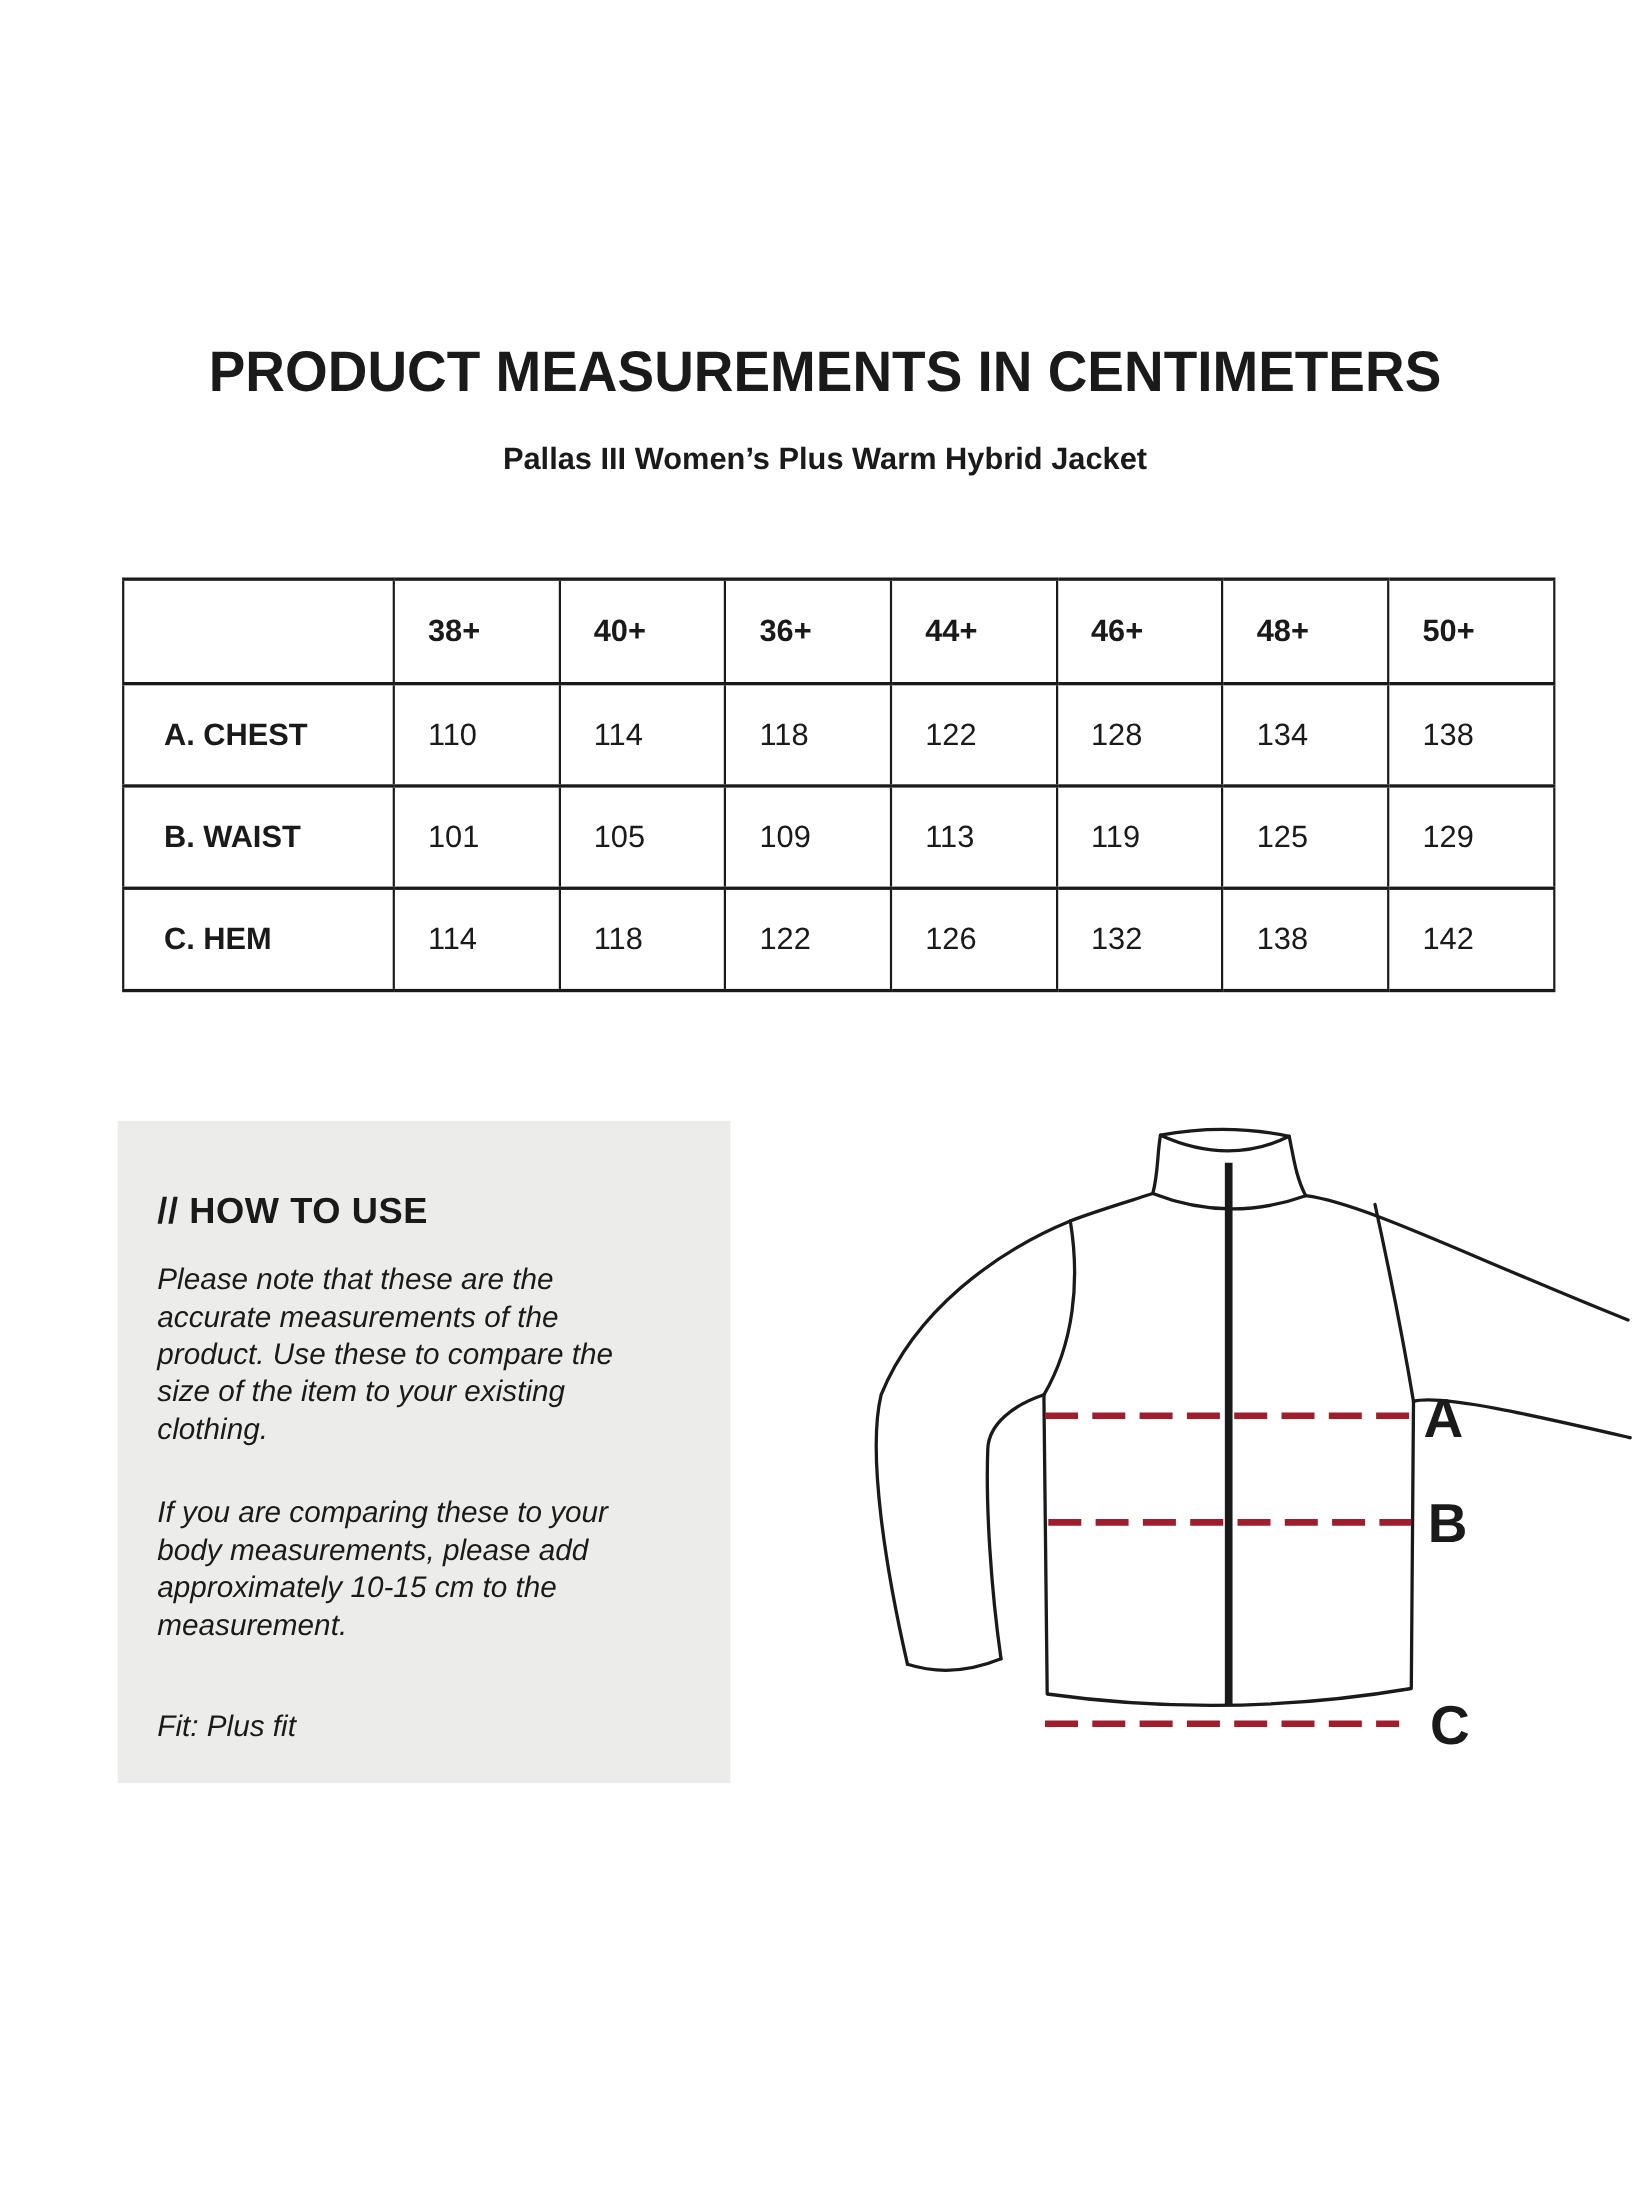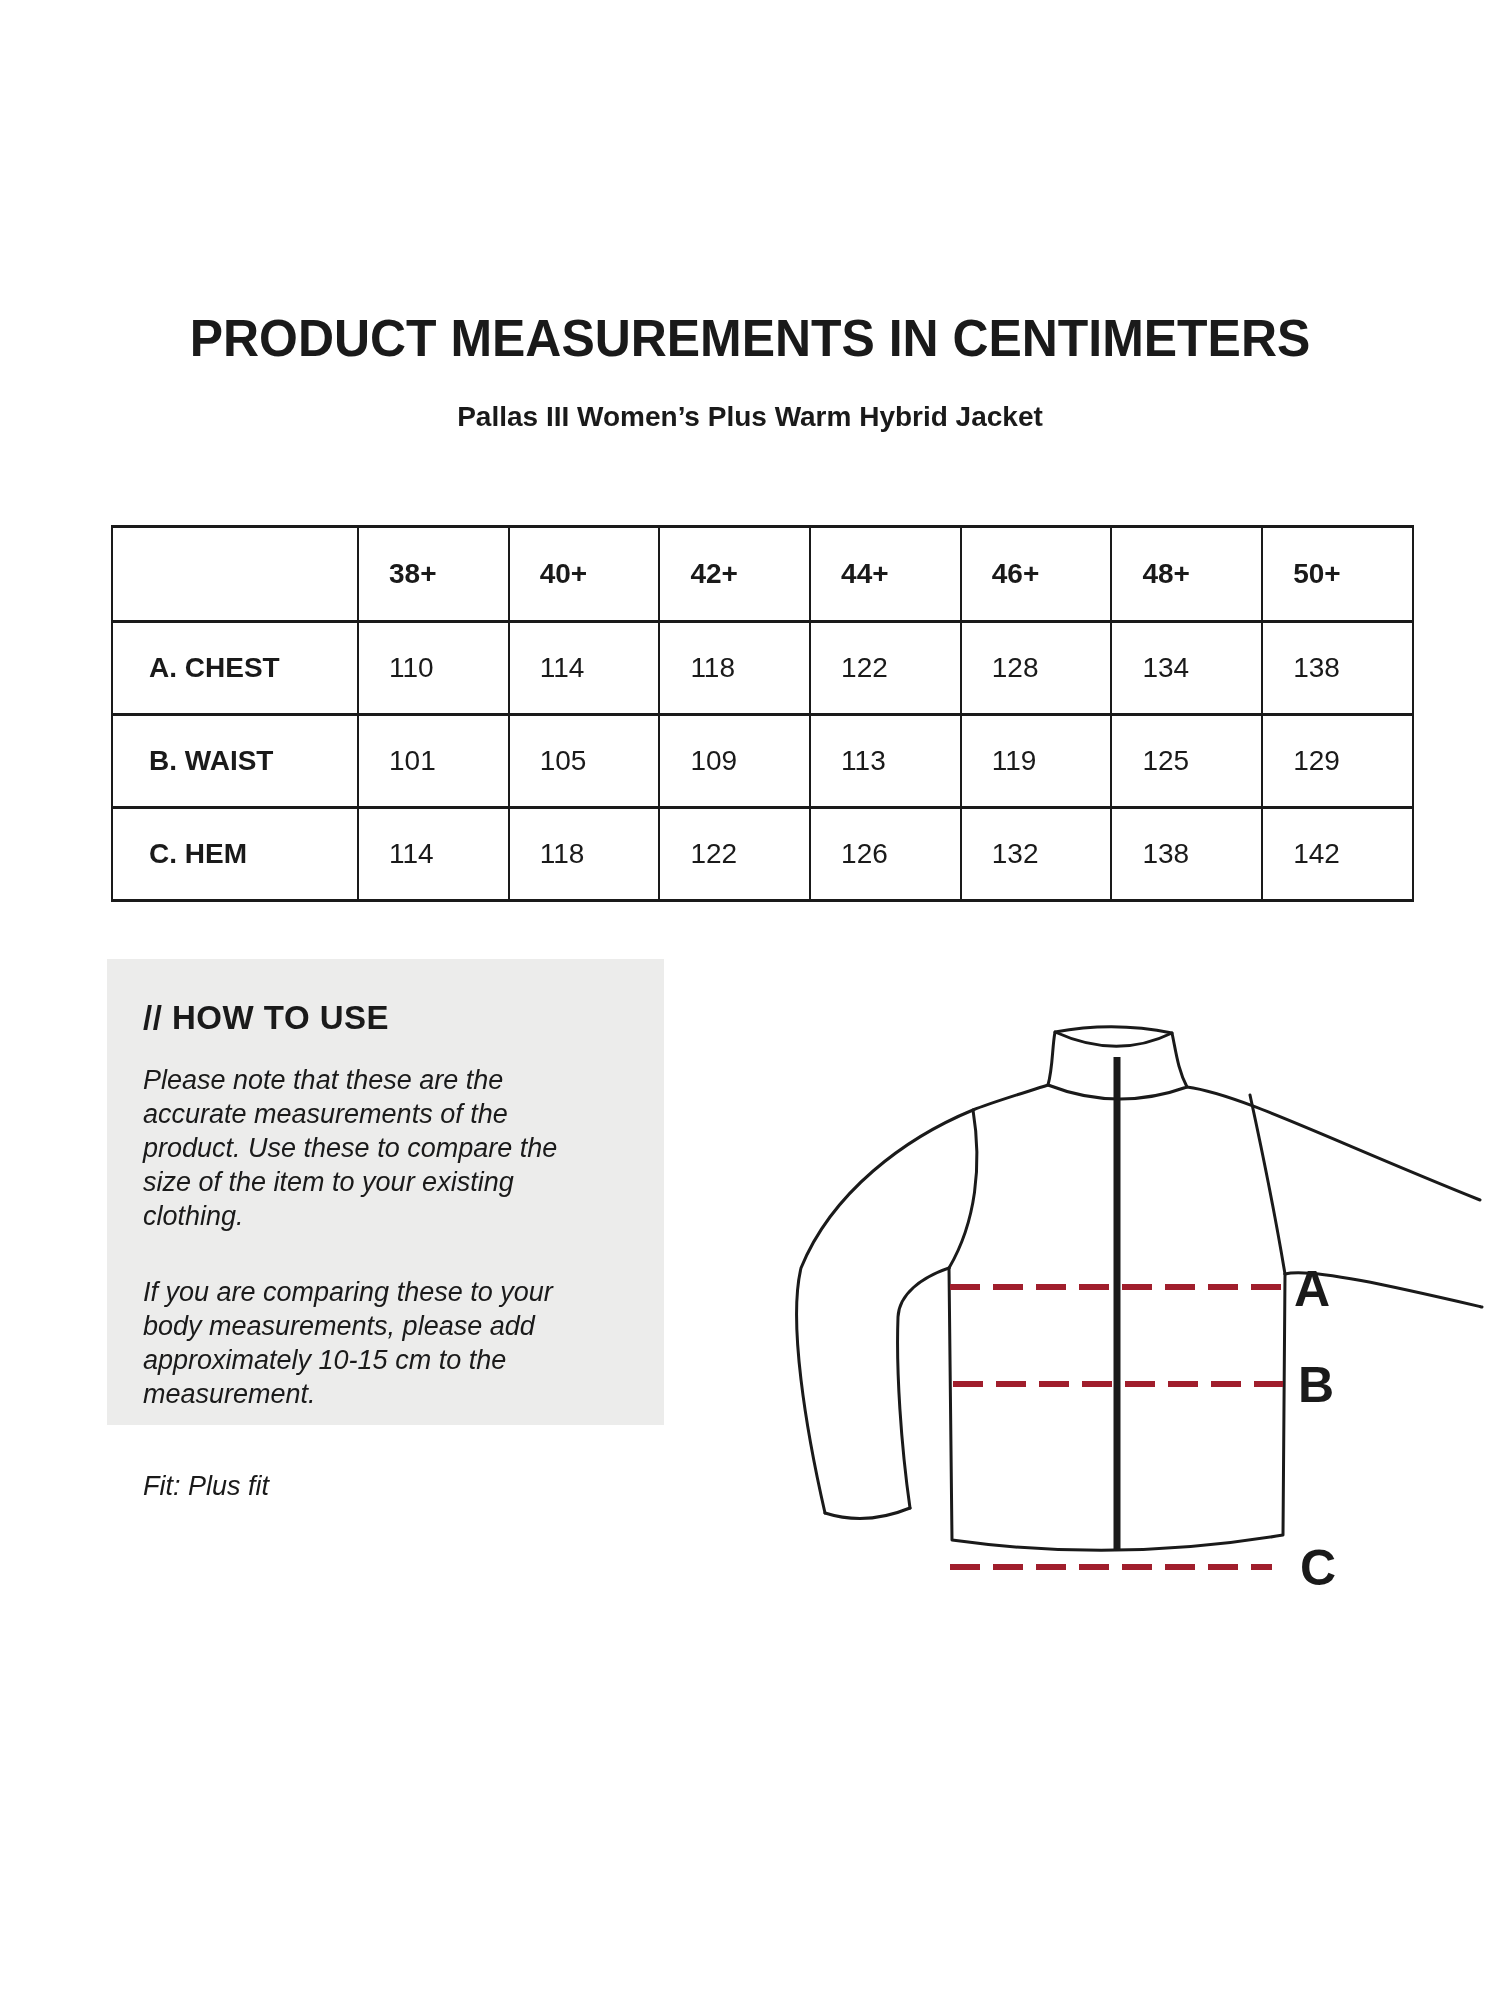--- a/index.html
+++ b/index.html
@@ -29,23 +29,23 @@
   table.meas col.c{width:150.7px;}
   table.meas th,table.meas td{
     border:solid var(--ink);border-width:3px 2px;
     text-align:left;vertical-align:middle;padding:0 0 0 30px;
     font-size:28px;font-weight:400;color:var(--ink);background:#fff;
   }
   table.meas thead th{height:92px;font-weight:700;}
   table.meas tbody th{font-weight:700;padding-left:36px;}
   table.meas tbody tr{height:93px;}
   .howto{
-    position:absolute;left:107px;top:959px;width:557px;height:466px;
+    position:absolute;left:107px;top:1019px;width:557px;height:602px;
     background:var(--box-gray);box-sizing:border-box;
-    padding:40px 52px 0 36px;
+    padding:63px 52px 0 36px;
   }
   .howto h2{
     margin:0 0 26px 0;font-size:33px;font-weight:700;letter-spacing:0.5px;
   }
   .howto p{
     margin:0 0 42px 0;font-size:27px;line-height:34px;font-weight:400;font-style:italic;
   }
   .howto .fit{
     margin:58px 0 0 0;font-size:27px;line-height:34px;font-weight:400;
   }
@@ -74,21 +74,21 @@
         <col class="c">
         <col class="c">
         <col class="c">
         <col class="c">
       </colgroup>
     <thead>
         <tr>
           <th></th>
           <th>38+</th>
           <th>40+</th>
-          <th>42+</th>
+          <th>36+</th>
           <th>44+</th>
           <th>46+</th>
           <th>48+</th>
           <th>50+</th>
         </tr>
       </thead>
     <tbody>
         <tr>
           <th>A. CHEST</th>
           <td>110</td>

